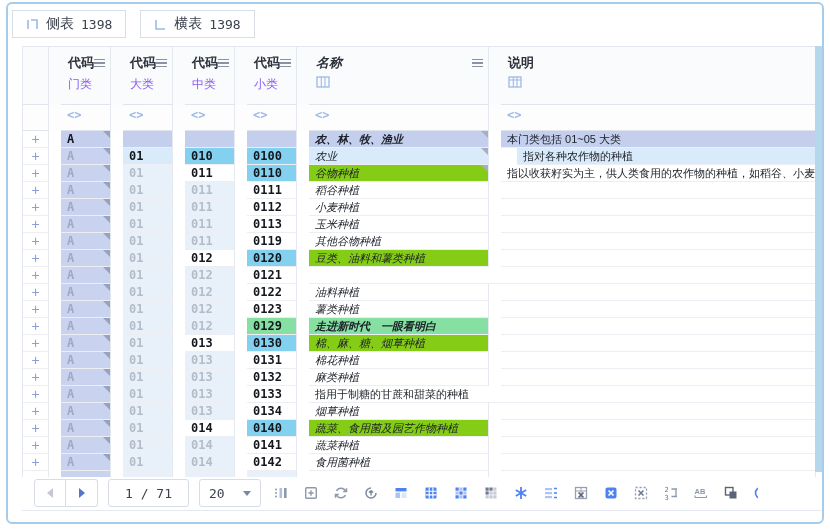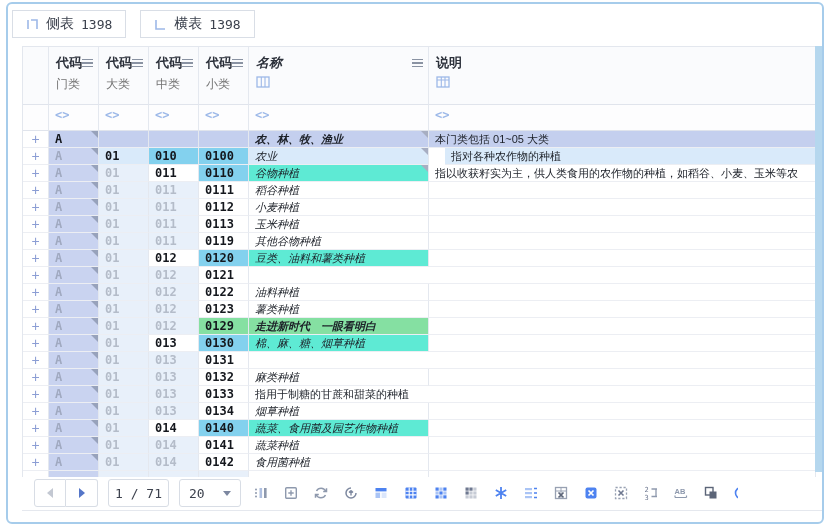--- a/index.html
+++ b/index.html
@@ -15,36 +15,36 @@
        background:#fff;border:1px solid #d9dee6;font-size:14px;color:#3b414d;cursor:pointer;}
   .tab .cnt{font-family:"DejaVu Sans Mono",monospace;font-size:13px;}
   .tab.active{color:#3a7bf0;}
   .tab svg{display:block;}
 
   
   .grid{position:absolute;left:14px;top:42px;width:793px;height:430px;overflow:hidden;
         border-left:1px solid #e3e7ee;border-top:1px solid #e3e7ee;background:#fff;}
   .vscroll{position:absolute;left:807px;top:42px;width:7px;height:426px;background:#b5d7ee;}
 
-  .hrow,.frow,.row{display:flex;width:793px;}
+  .hrow,.frow,.row{display:flex;width:793px;gap:12px;}
   .hrow{height:58px;background:#fafbfd;}
   .frow{height:26px;background:#fdfdfe;}
   .row{height:17px;}
   .cell{box-sizing:border-box;border-right:1px solid #e4e8ef;border-bottom:1px solid #ecEEf3;
         border-bottom:1px solid #eceef3;overflow:hidden;white-space:nowrap;position:relative;}
   .col-plus{width:26px;display:flex;align-items:center;justify-content:center;}
   .col-code{width:50px;padding:0 6px;}
   .col-name{width:180px;padding:0 6px;font-style:italic;}
   .col-desc{flex:1;padding:0 6px;}
 
   
   .hcell{box-sizing:border-box;border-right:1px solid #e4e8ef;border-bottom:1px solid #e0e4ec;
          padding:7px 5px 0 7px;position:relative;}
   .htitle{font-size:13px;font-weight:bold;color:#2c313b;display:flex;justify-content:space-between;align-items:center;}
-  .hsub{font-size:12px;color:#737373;margin-top:4px;}
+  .hsub{font-size:12px;color:#8b5cf6;margin-top:4px;}
   .menu-lines{width:11px;height:8px;display:inline-block;flex:0 0 auto;cursor:pointer;}
   .menu-lines i{display:block;height:1.4px;background:#8a93a3;margin-bottom:1.9px;}
   .gicon{margin-top:4px;display:block;cursor:pointer;}
 
   
   .fcell{box-sizing:border-box;border-right:1px solid #e4e8ef;border-bottom:1px solid #e0e4ec;
          padding:3px 6px;font-family:"DejaVu Sans Mono",monospace;font-size:12px;
          font-weight:bold;color:#9cb8e8;cursor:pointer;}
 
   
@@ -53,21 +53,21 @@
   .m-ctx{background:#c9d3f0;color:#a0a9c0;}
   .s-b1{background:#c4cfee;}
   .s-ctx{background:#e8f0fa;color:#b4bcc9;}
   .s-own{background:#fff;color:#14171d;}
   .s-own2{background:#d9eafa;color:#14171d;}
   .s-auto{background:#83d1ee;color:#14171d;}
   .s-edit{background:#85e0a2;color:#14171d;}
   .txt{font-size:11px;line-height:16px;color:#1c2028;}
   .n-l1{background:#c4cfee;font-weight:bold;}
   .n-l2{background:#d9eafa;}
-  .n-l3{background:#5eead4;}
+  .n-l3{background:#84cc16;}
   .n-leaf{background:#fff;}
   .n-edit{background:#85e0a2;font-weight:bold;}
   .d-l1{background:#c4cfee;}
   .d-l2{background:#d9eafa;margin-left:16px;}
   .d-w{background:#fff;}
   .plus{color:#8b9dd4;font-size:14px;line-height:14px;cursor:pointer;font-weight:normal;}
   .corner{position:absolute;top:0;right:0;width:0;height:0;
           border-top:7px solid #97a2bb;border-left:7px solid transparent;}
   .corner.nm{border-top-color:#a7aec2;}
   .sliver .cell{border-bottom:none;}
@@ -76,21 +76,21 @@
   .toolbar{position:absolute;left:14px;top:472px;width:800px;height:34px;
            border-bottom:1px solid #e5e8ee;display:flex;align-items:center;}
   .pgbtn{width:32px;height:28px;box-sizing:border-box;border:1px solid #d8dde5;background:#fff;
          display:flex;align-items:center;justify-content:center;cursor:pointer;}
   .pgbtn.prev{border-radius:3px 0 0 3px;margin-left:12px;}
   .pgbtn.next{border-radius:0 3px 3px 0;border-left:none;}
   .arr{width:0;height:0;border-top:5px solid transparent;border-bottom:5px solid transparent;}
   .arr.left{border-right:6px solid #c3c8d2;}
   .arr.right{border-left:6px solid #5576c8;}
   .pagebox{height:28px;box-sizing:border-box;border:1px solid #d8dde5;border-radius:3px;
-           margin-left:10px;padding:0 6px;display:flex;align-items:center;
+           margin-left:10px;padding:0 16px;display:flex;align-items:center;
            font-family:"DejaVu Sans Mono",monospace;font-size:13px;color:#3c414d;}
   .sizebox{height:28px;width:62px;box-sizing:border-box;border:1px solid #d8dde5;border-radius:3px;
            margin-left:10px;padding:0 9px;display:flex;align-items:center;justify-content:space-between;
            font-family:"DejaVu Sans Mono",monospace;font-size:13px;color:#3c414d;cursor:pointer;}
   .caret{width:0;height:0;border-left:4.5px solid transparent;border-right:4.5px solid transparent;
          border-top:5.5px solid #7c87a0;}
   .range{margin-left:12px;font-family:"DejaVu Sans Mono",monospace;font-size:13.5px;color:#3f4552;}
   .tbicons{display:flex;align-items:center;gap:14px;margin-left:12px;}
   .tbi{width:16px;height:16px;display:block;cursor:pointer;flex:0 0 auto;}
   .tbi svg{display:block;}
@@ -346,20 +346,21 @@
           <div class="cell col-desc txt d-w"></div>
         </div>
         <div class="row">
           <div class="cell col-plus">
             <span class="plus">+</span>
           </div>
           <div class="cell col-code code m-ctx"><span>A</span><span class="corner"></span></div>
           <div class="cell col-code code s-ctx"><span>01</span></div>
           <div class="cell col-code code s-ctx"><span>013</span></div>
           <div class="cell col-code code s-own"><span>0131</span></div>
+          <div class="cell col-name txt n-leaf"><span>棉花种植</span></div>
           <div class="cell col-desc txt d-w"></div>
         </div>
         <div class="row">
           <div class="cell col-plus">
             <span class="plus">+</span>
           </div>
           <div class="cell col-code code m-ctx"><span>A</span><span class="corner"></span></div>
           <div class="cell col-code code s-ctx"><span>01</span></div>
           <div class="cell col-code code s-ctx"><span>013</span></div>
           <div class="cell col-code code s-own"><span>0132</span></div>

